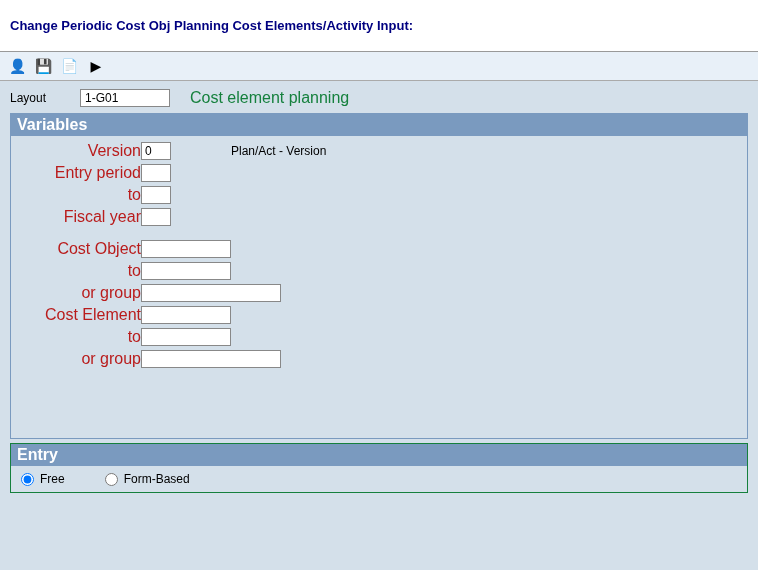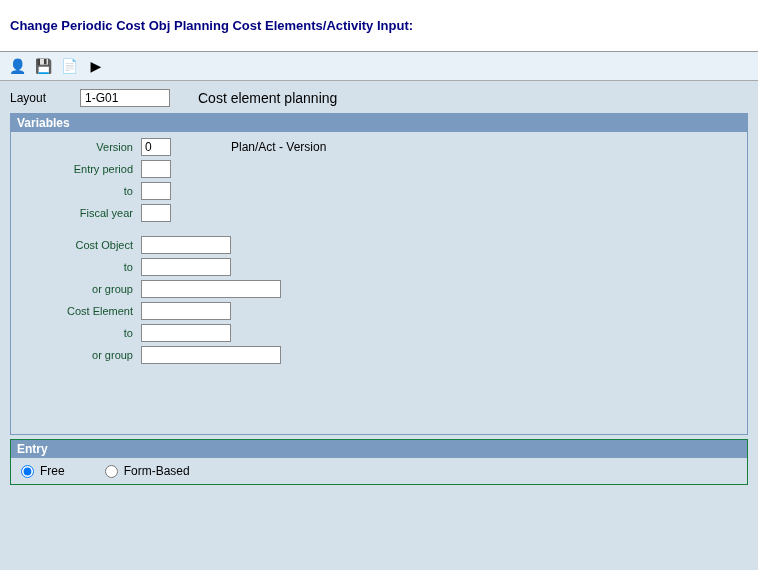--- a/index.html
+++ b/index.html
@@ -72,56 +72,54 @@
       border: 1px solid #888;
       padding: 1px 4px;
       min-width: 90px;
       height: 18px;
       font-size: 12px;
       display: flex;
       align-items: center;
     }
 
     .layout-desc {
-      font-size: 14px;
-      color: #000000;
-      margin-left: 8px;
+      font-size: 16px;
+      color: #15803d;
     }
 
     .variables-section {
       border: 1px solid #7a9abf;
       background: #c8d8e8;
       margin-bottom: 4px;
     }
 
     .section-header {
       background: #7a9abf;
       color: #fff;
       font-weight: bold;
       padding: 2px 6px;
-      font-size: 12px;
+      font-size: 16px;
     }
 
     .section-body {
       padding: 6px 10px;
       background: #d4e0ea;
     }
 
     .form-row {
       display: flex;
       align-items: center;
       margin-bottom: 4px;
     }
 
     .form-label {
       min-width: 120px;
       text-align: right;
-      padding-right: 8px;
-      color: #14532d;
-      font-size: 11px;
+      color: #b91c1c;
+      font-size: 16px;
     }
 
     .form-input {
       background: #fff;
       border: 1px solid #888;
       height: 18px;
       font-size: 12px;
       padding: 1px 3px;
     }
 

